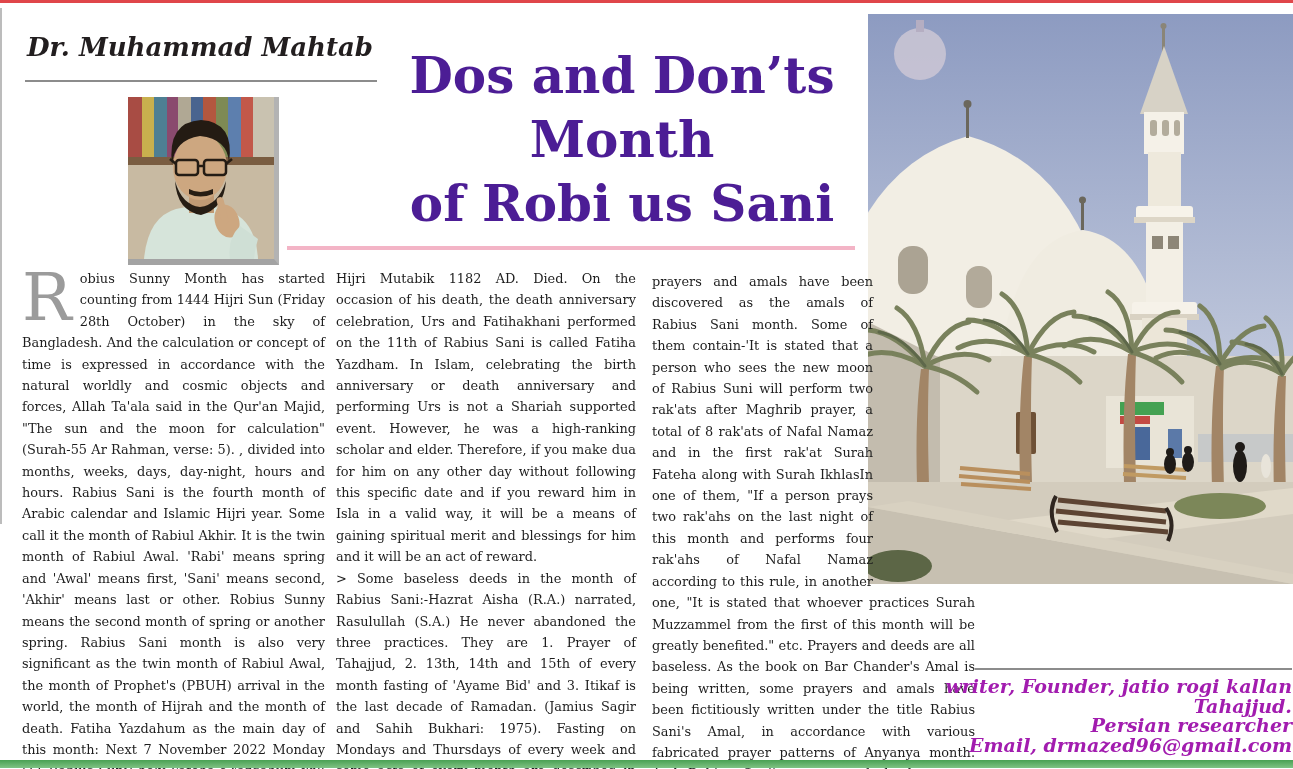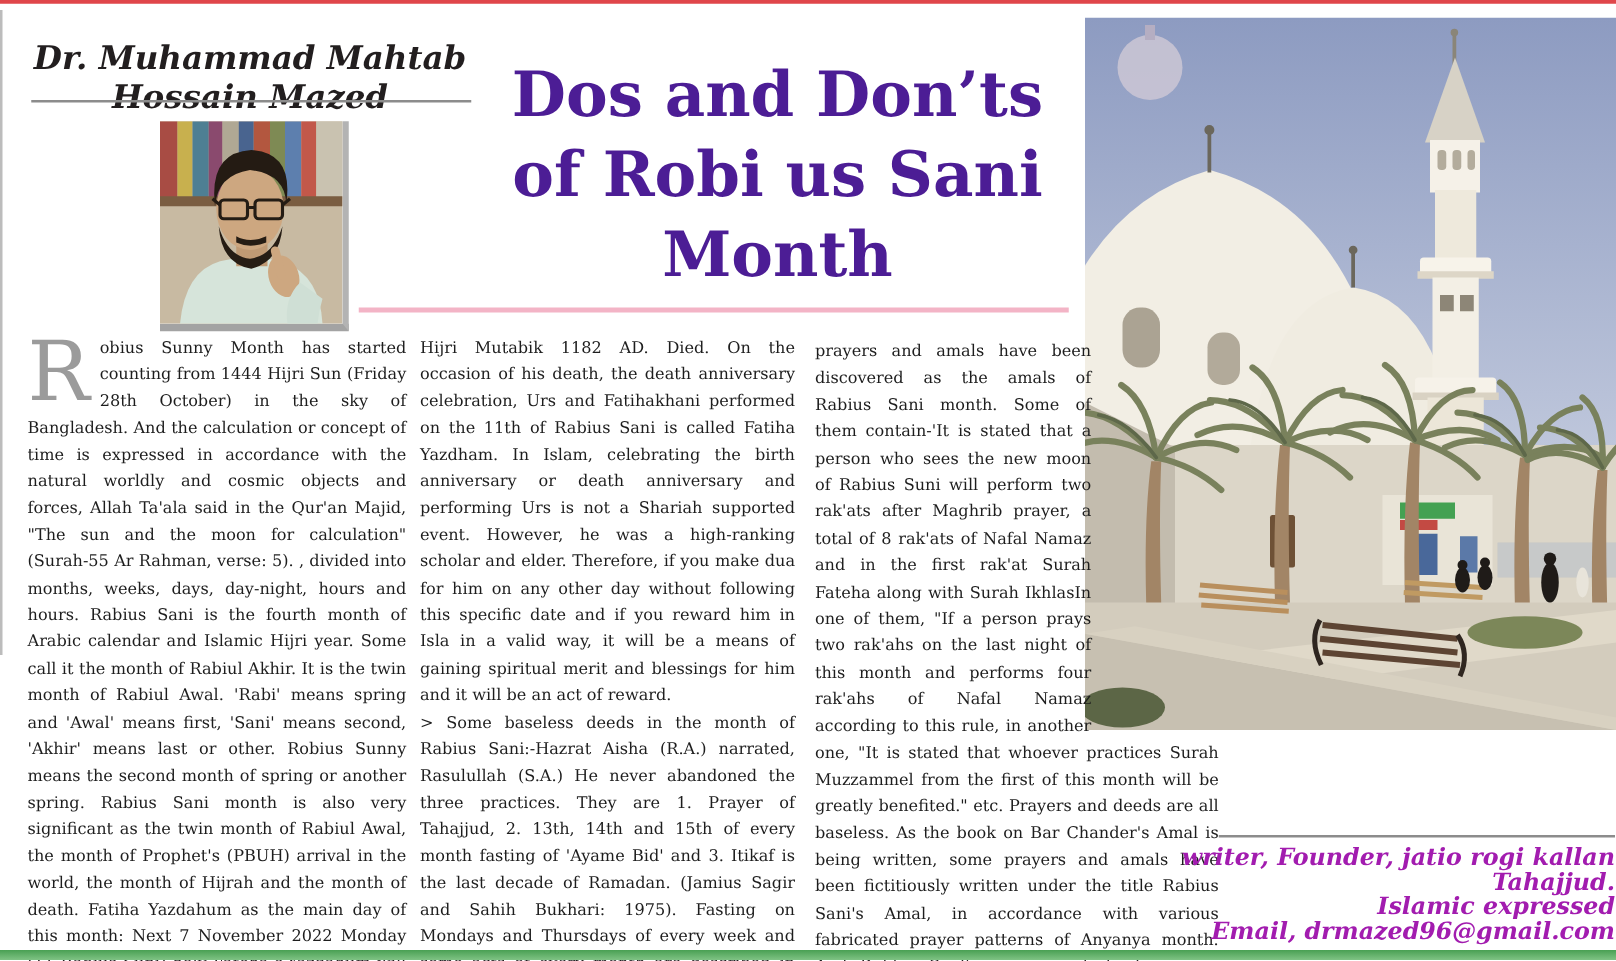--- a/index.html
+++ b/index.html
@@ -57,21 +57,20 @@
 </head>
 <body>
 
 <div class="page">
 
   <div class="rule-top"></div>
   <div class="rule-left"></div>
 
   <div class="byline">
     <div>Dr. Muhammad Mahtab</div>
-    <div>Hossain Mazed</div>
   </div>
   <div class="byline-rule"></div>
 
   <div class="author-photo">
     <svg viewBox="0 0 146 162">
       <rect x="0" y="0" width="146" height="162" fill="#c8baa2"></rect>
 
       <g>
         <rect x="0" y="0" width="14" height="62" fill="#a84c44"></rect>
         <rect x="14" y="0" width="12" height="62" fill="#c8b04e"></rect>
@@ -103,22 +102,22 @@
         <path d="M61 92 Q72 98 85 92 L85 97 Q72 102 61 97 Z" fill="#261d14"></path>
         <ellipse cx="99" cy="124" rx="12" ry="17" fill="#cda780" transform="rotate(-18 99 124)"></ellipse>
         <rect x="91" y="100" width="7" height="27" rx="3.5" fill="#cda780" transform="rotate(-14 94 113)"></rect>
         <path d="M102 162 Q99 142 112 129 L130 142 Q127 152 126 162 Z" fill="#cfdfd5"></path>
       </g>
     </svg>
   </div>
 
   <div class="headline">
     <div>Dos and Don’ts</div>
+    <div>Month</div>
     <div>of Robi us Sani</div>
-    <div>Month</div>
   </div>
   <div class="headline-rule"></div>
 
   <div class="mosque-photo">
     <svg viewBox="0 0 425 570" preserveAspectRatio="none">
       <defs>
         <linearGradient id="sky" x1="0" y1="0" x2="0" y2="1">
           <stop offset="0" stop-color="#8d9bc1"></stop>
             <stop offset="1" stop-color="#c9d0e1"></stop>
         </linearGradient>
@@ -264,19 +263,19 @@
 
   <div class="col col3">
     <span class="wrap-spacer"></span><span>prayers and amals have been discovered as the amals of Rabius Sani month. Some of them contain-'It is stated that a person who sees the new moon of Rabius Suni will perform two rak'ats after Maghrib prayer, a total of 8 rak'ats of Nafal Namaz and in the first rak'at Surah Fateha along with Surah IkhlasIn one of them, "If a person prays two rak'ahs on the last night of this month and performs four rak'ahs of Nafal Namaz according to this rule, in another one, "It is stated that whoever practices Surah Muzzammel from the first of this month will be greatly benefited." etc. Prayers and deeds are all baseless. As the book on Bar Chander's Amal is being written, some prayers and amals have been fictitiously written under the title Rabius Sani's Amal, in accordance with various fabricated prayer patterns of Anyanya month. And Rabius Sani's prayer and deeds are so fabricated that nothing much can be found about it even in the books on Zalhadith. That is, the forgers of hadith did</span>
   </div>
 
 
   <div class="sig-rule"></div>
   <div class="signature">
     <div>writer, Founder, jatio rogi kallan</div>
     <div>Tahajjud.</div>
-    <div>Islamic expressed</div>
+    <div>Persian researcher</div>
     <div>Email, drmazed96@gmail.com</div>
   </div>
 
   <div class="rule-bottom"></div>
 
 </div>
 
 </body></html>

